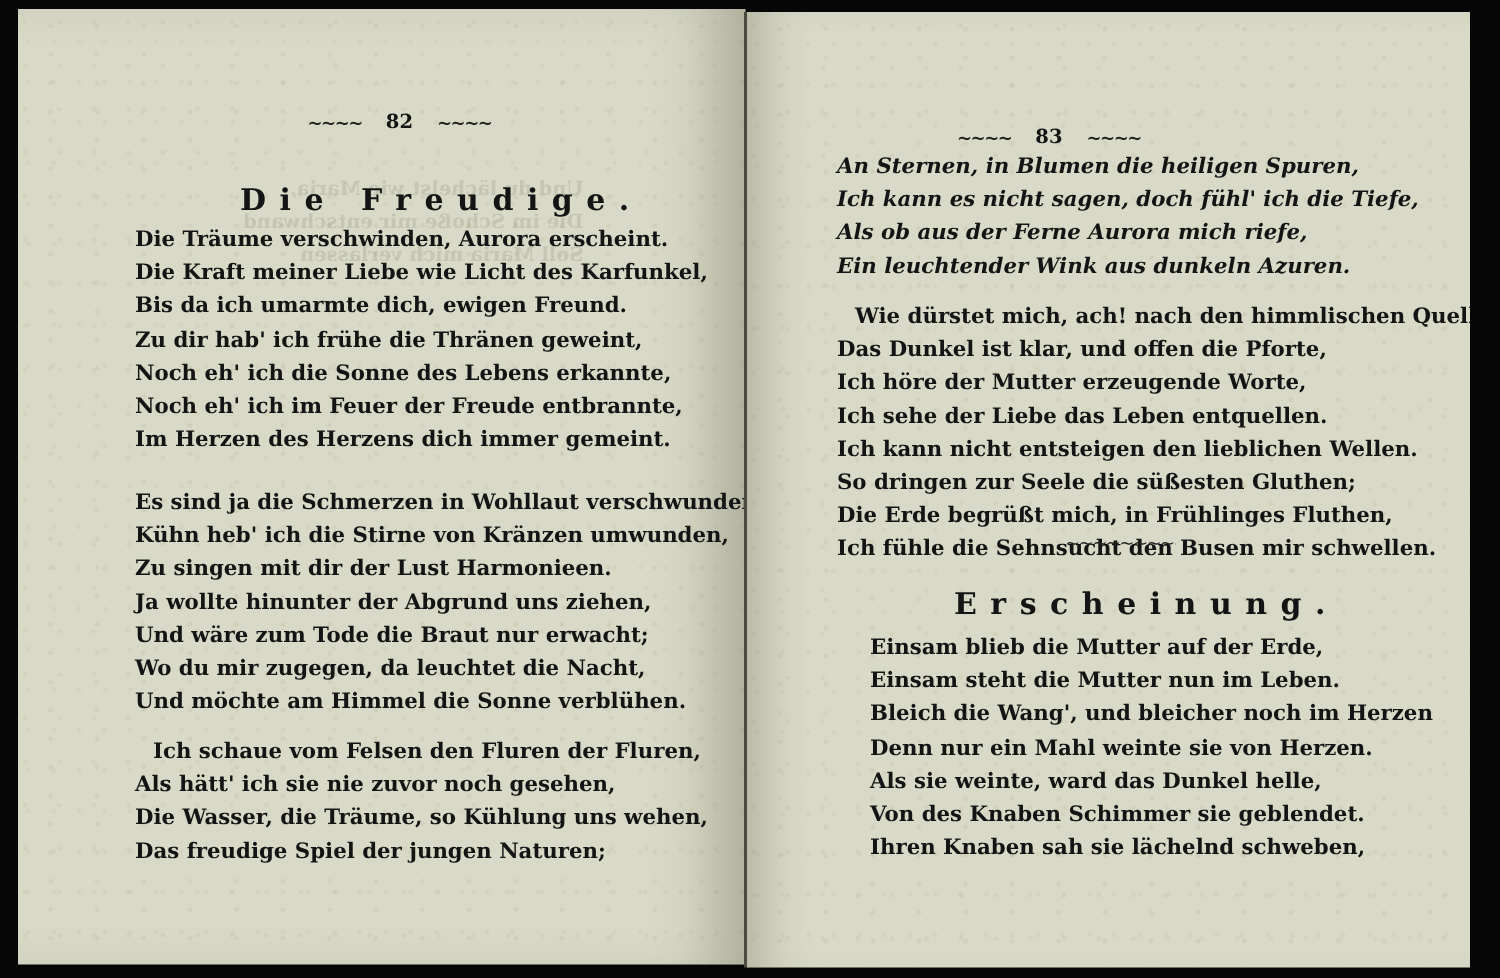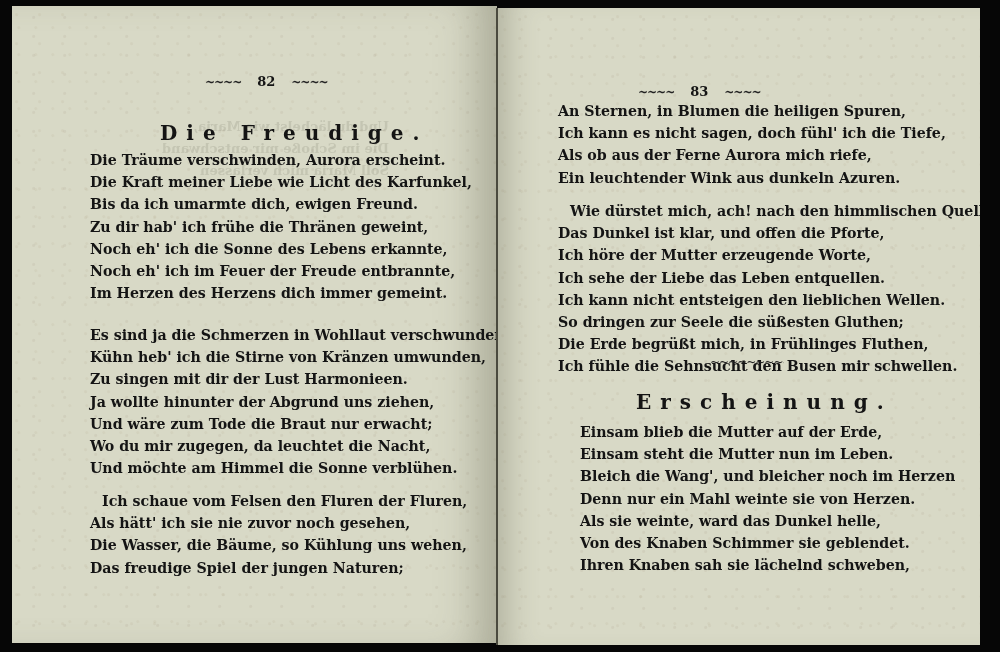--- a/index.html
+++ b/index.html
@@ -140,35 +140,35 @@
       <span class="line">Zu singen mit dir der Lust Harmonieen.</span>
       <span class="line">Ja wollte hinunter der Abgrund uns ziehen,</span>
       <span class="line">Und wäre zum Tode die Braut nur erwacht;</span>
       <span class="line">Wo du mir zugegen, da leuchtet die Nacht,</span>
       <span class="line">Und möchte am Himmel die Sonne verblühen.</span>
     </div>
 
     <div class="stanza" style="left:78px; top:484px;">
       <span class="line first-indent">Ich schaue vom Felsen den Fluren der Fluren,</span>
       <span class="line">Als hätt' ich sie nie zuvor noch gesehen,</span>
-      <span class="line">Die Wasser, die Bäume, so Kühlung uns wehen,</span>
+      <span class="line">Die Wasser, die Träume, so Kühlung uns wehen,</span>
       <span class="line">Das freudige Spiel der jungen Naturen;</span>
     </div>
   </div>
 
   <div class="gutter"></div>
 
   <div class="page page-right">
     <div class="folio">
       <span class="orn">~~~~</span>
       <span>83</span>
       <span class="orn">~~~~</span>
     </div>
 
-    <div class="stanza" style="left:60px; top:92px;">
+    <div class="stanza" style="left:60px; top:92px;font-style:italic;">
       <span class="line">An Sternen, in Blumen die heiligen Spuren,</span>
       <span class="line">Ich kann es nicht sagen, doch fühl' ich die Tiefe,</span>
       <span class="line">Als ob aus der Ferne Aurora mich riefe,</span>
       <span class="line">Ein leuchtender Wink aus dunkeln Azuren.</span>
     </div>
 
     <div class="stanza" style="left:60px; top:192px;">
       <span class="line first-indent">Wie dürstet mich, ach! nach den himmlischen Quellen.</span>
       <span class="line">Das Dunkel ist klar, und offen die Pforte,</span>
       <span class="line">Ich höre der Mutter erzeugende Worte,</span>

